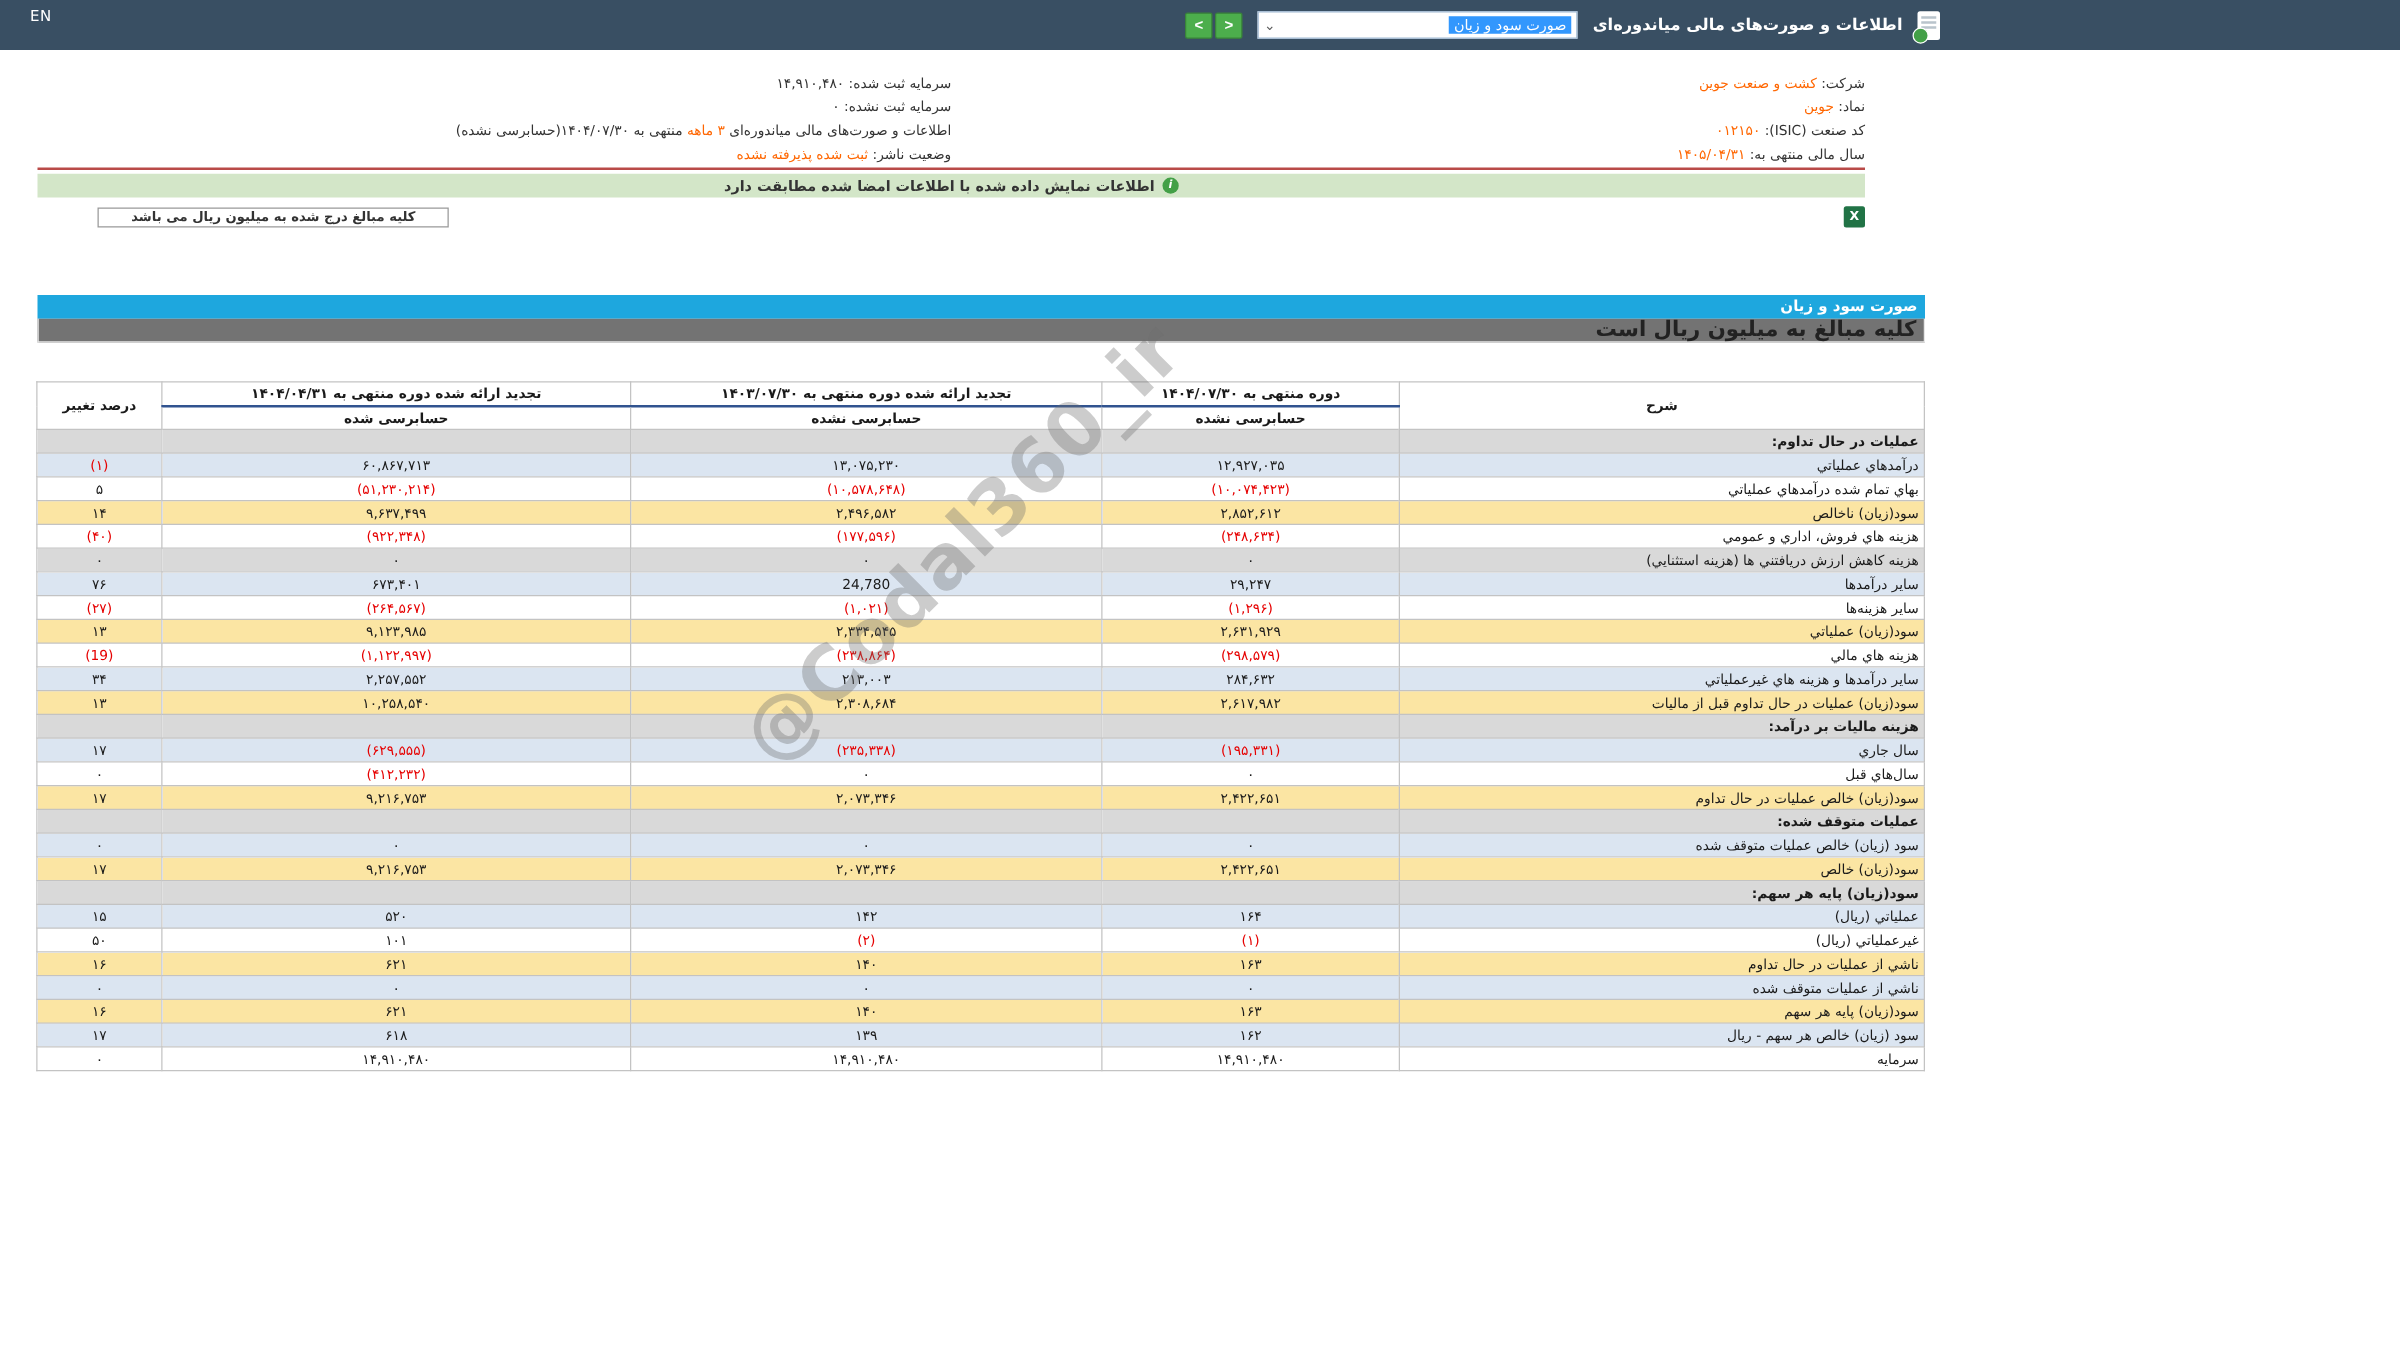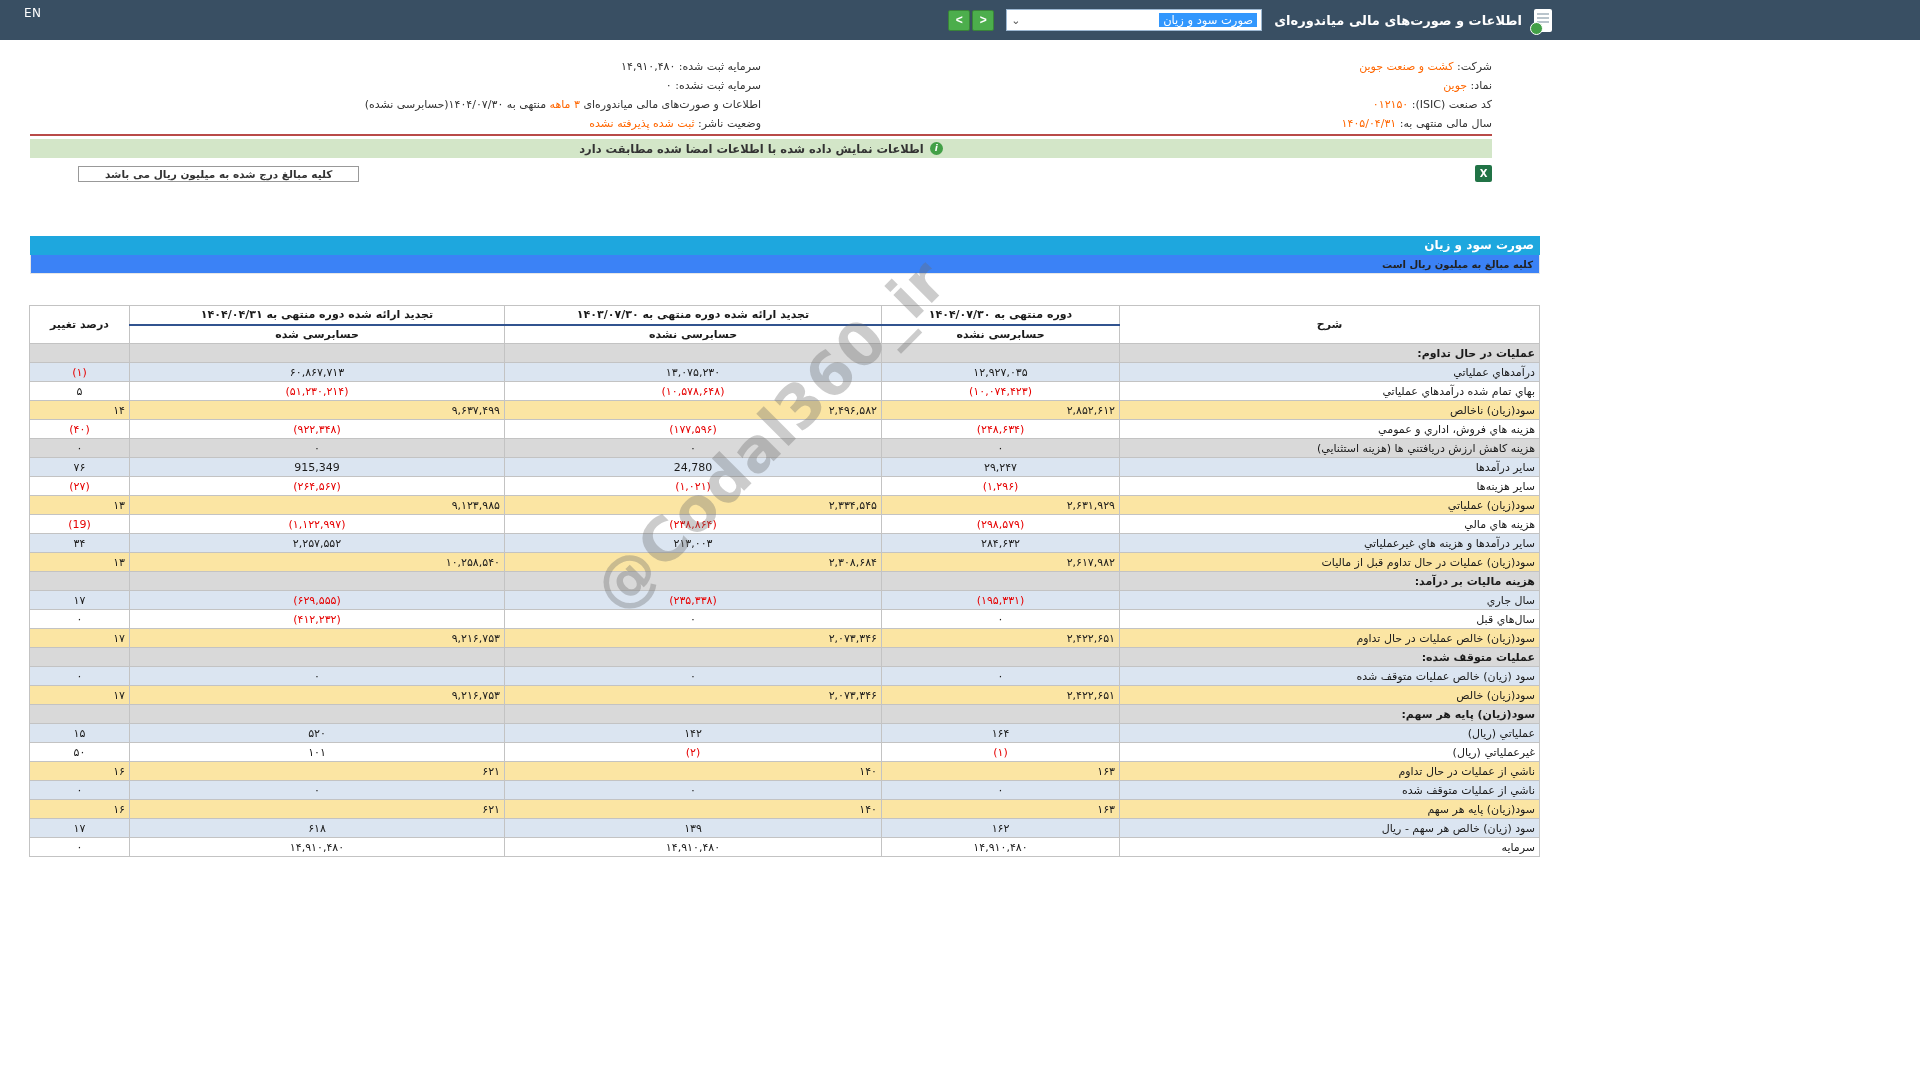--- a/index.html
+++ b/index.html
@@ -85,39 +85,39 @@
     position:absolute; left:48px; top:1px; border:1px solid #999; background:#fff;
     font-size:10.5px; font-weight:bold; color:#333; padding:1px 26px; white-space:nowrap;
   }
 
   
   .section-bar {
     margin-top:51px; height:19px; line-height:19px; background:#1ea7de;
     color:#fff; font-weight:bold; font-size:12px; padding-right:6px;
   }
   .units-row {
-    height:19px; line-height:19px; font-weight:bold; font-size:10px;
+    height:19px; line-height:19px; font-weight:bold; font-size:17px;
     color:#222; padding-right:6px; border:1px solid #e6e6e6; border-top:none;
-    background:#3b82f6;
+    background:#737373;
   }
 
   table.stmt {
     width:100%; border-collapse:collapse; font-size:11px; color:#1a1a1a;
     margin-top:31px; table-layout:fixed;
   }
   .stmt th, .stmt td { border:1px solid #c3c3c3; height:19px; padding:0 4px; overflow:hidden; white-space:nowrap; }
   .stmt thead th { background:#fff; font-weight:bold; text-align:center; }
   .stmt thead th.h-period { border-bottom:2px solid #31538f; }
   .cell-desc { text-align:right; }
   .cell-num { text-align:center; direction:ltr; }
   .neg { color:#e60000; }
   .row-section td { background:#d9d9d9; font-weight:bold; }
   .row-gray td { background:#d9d9d9; }
   .row-blue td { background:#dbe5f1; }
-  .row-yellow td { background:#fbe5a3;text-align:right; }
+  .row-yellow td { background:#fbe5a3; }
   .row-white td { background:#ffffff; }
 
   .watermark {
     position:absolute; left:530px; top:400px; width:480px; text-align:center;
     font-size:60px; font-weight:bold; color:rgba(110,110,110,0.35);
     transform:rotate(-45deg); pointer-events:none; direction:ltr;
     letter-spacing:1px; z-index:9;
   }
 </style>
 </head>
@@ -239,21 +239,21 @@
           <td class="cell-desc">هزينه کاهش ارزش دريافتني ها (هزينه استثنايي)</td>
           <td class="cell-num">۰</td>
           <td class="cell-num">۰</td>
           <td class="cell-num">۰</td>
           <td class="cell-num">۰</td>
         </tr>
         <tr class="row-blue">
           <td class="cell-desc">ساير درآمدها</td>
           <td class="cell-num">۲۹,۲۴۷</td>
           <td class="cell-num">24,780</td>
-          <td class="cell-num">915,349</td>
+          <td class="cell-num">۶۷۳,۴۰۱</td>
           <td class="cell-num">۷۶</td>
         </tr>
         <tr class="row-white">
           <td class="cell-desc">ساير هزينه‌ها</td>
           <td class="cell-num neg">(۱,۲۹۶)</td>
           <td class="cell-num neg">(۱,۰۲۱)</td>
           <td class="cell-num neg">(۲۶۴,۵۶۷)</td>
           <td class="cell-num neg">(۲۷)</td>
         </tr>
         <tr class="row-yellow">

